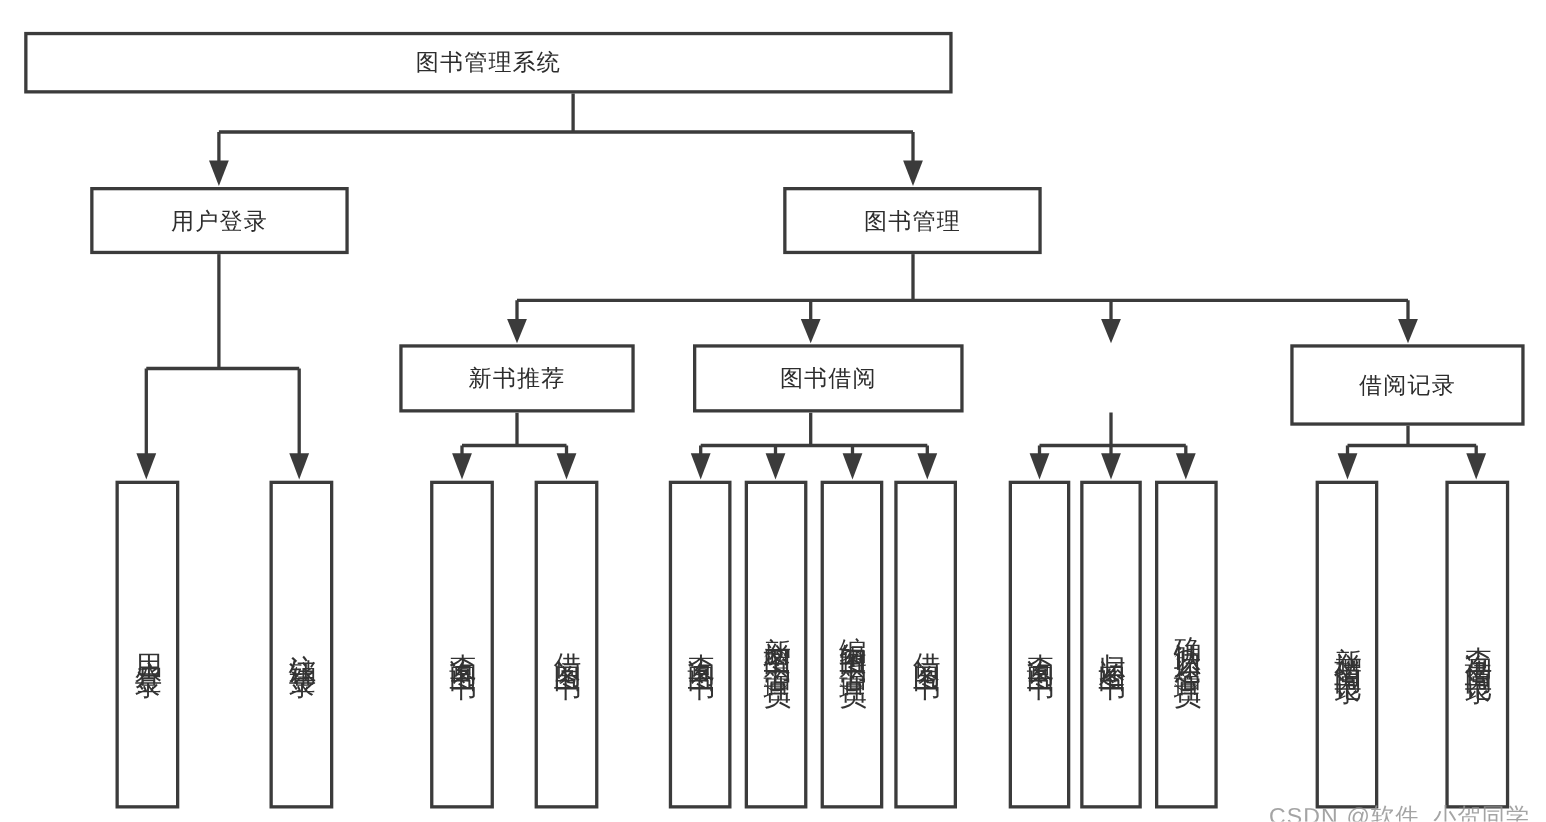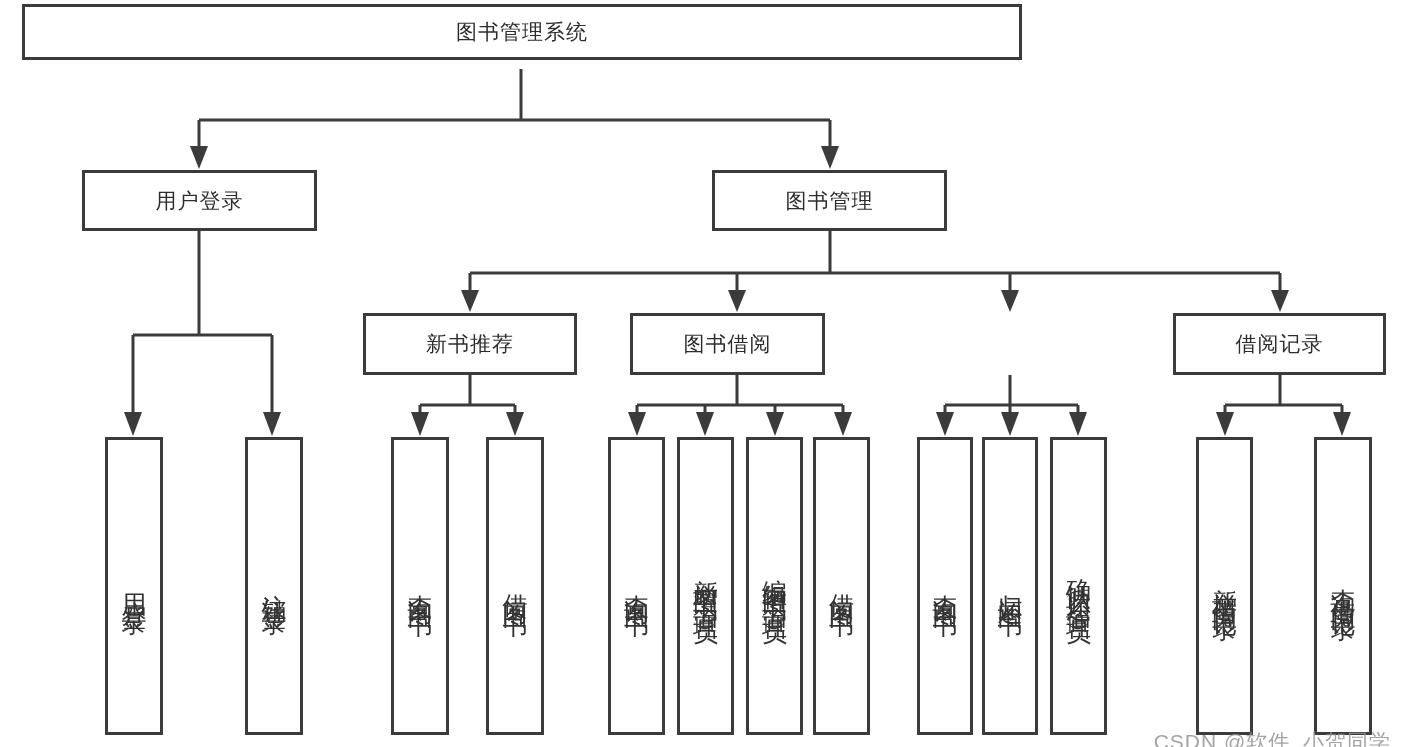--- a/index.html
+++ b/index.html
@@ -83,38 +83,38 @@
       <polygon points="766,412 784,412 775,436"></polygon>
       <polygon points="834,412 852,412 843,436"></polygon>
       <polygon points="936,412 954,412 945,436"></polygon>
       <polygon points="1001,412 1019,412 1010,436"></polygon>
       <polygon points="1069,412 1087,412 1078,436"></polygon>
       <polygon points="1216,412 1234,412 1225,436"></polygon>
       <polygon points="1333,412 1351,412 1342,436"></polygon>
     </g>
   </svg>
 
-  <div class="node hlabel" style="left:22px;top:4px;width:1000px;height:56px">
+  <div class="node hlabel" style="left:22px;top:29px;width:844px;height:56px">
     <span>图书管理系统</span>
   </div>
 
   <div class="node hlabel" style="left:82px;top:170px;width:235px;height:61px">
     <span>用户登录</span>
   </div>
   <div class="node hlabel" style="left:712px;top:170px;width:235px;height:61px">
     <span>图书管理</span>
   </div>
 
   <div class="node hlabel" style="left:363px;top:313px;width:214px;height:62px">
     <span>新书推荐</span>
   </div>
-  <div class="node hlabel" style="left:630px;top:313px;width:195px;height:62px">
+  <div class="node hlabel" style="left:630px;top:313px;width:246px;height:62px">
     <span>图书借阅</span>
   </div>
-  <div class="node hlabel" style="left:1173px;top:313px;width:213px;height:62px">
+  <div class="node hlabel" style="left:1173px;top:313px;width:213px;height:74px">
     <span>借阅记录</span>
   </div>
 
   <div class="node leaf" style="left:105px;top:437px;width:58px;height:298px">
     <span class="vtext">用户登录</span>
   </div>
   <div class="node leaf" style="left:245px;top:437px;width:58px;height:298px">
     <span class="vtext">注销登录</span>
   </div>
 

